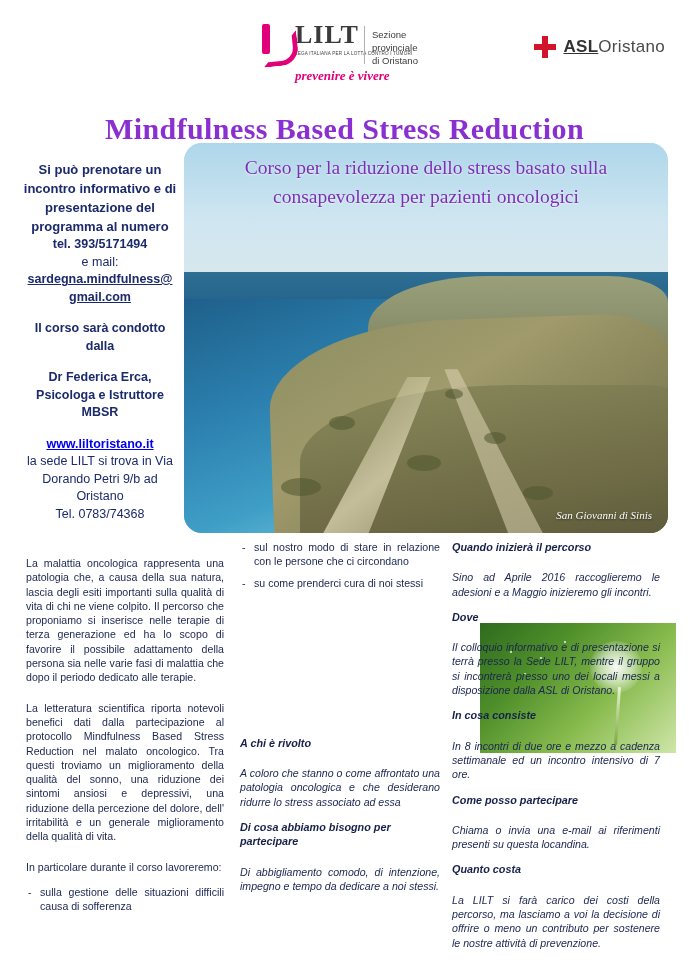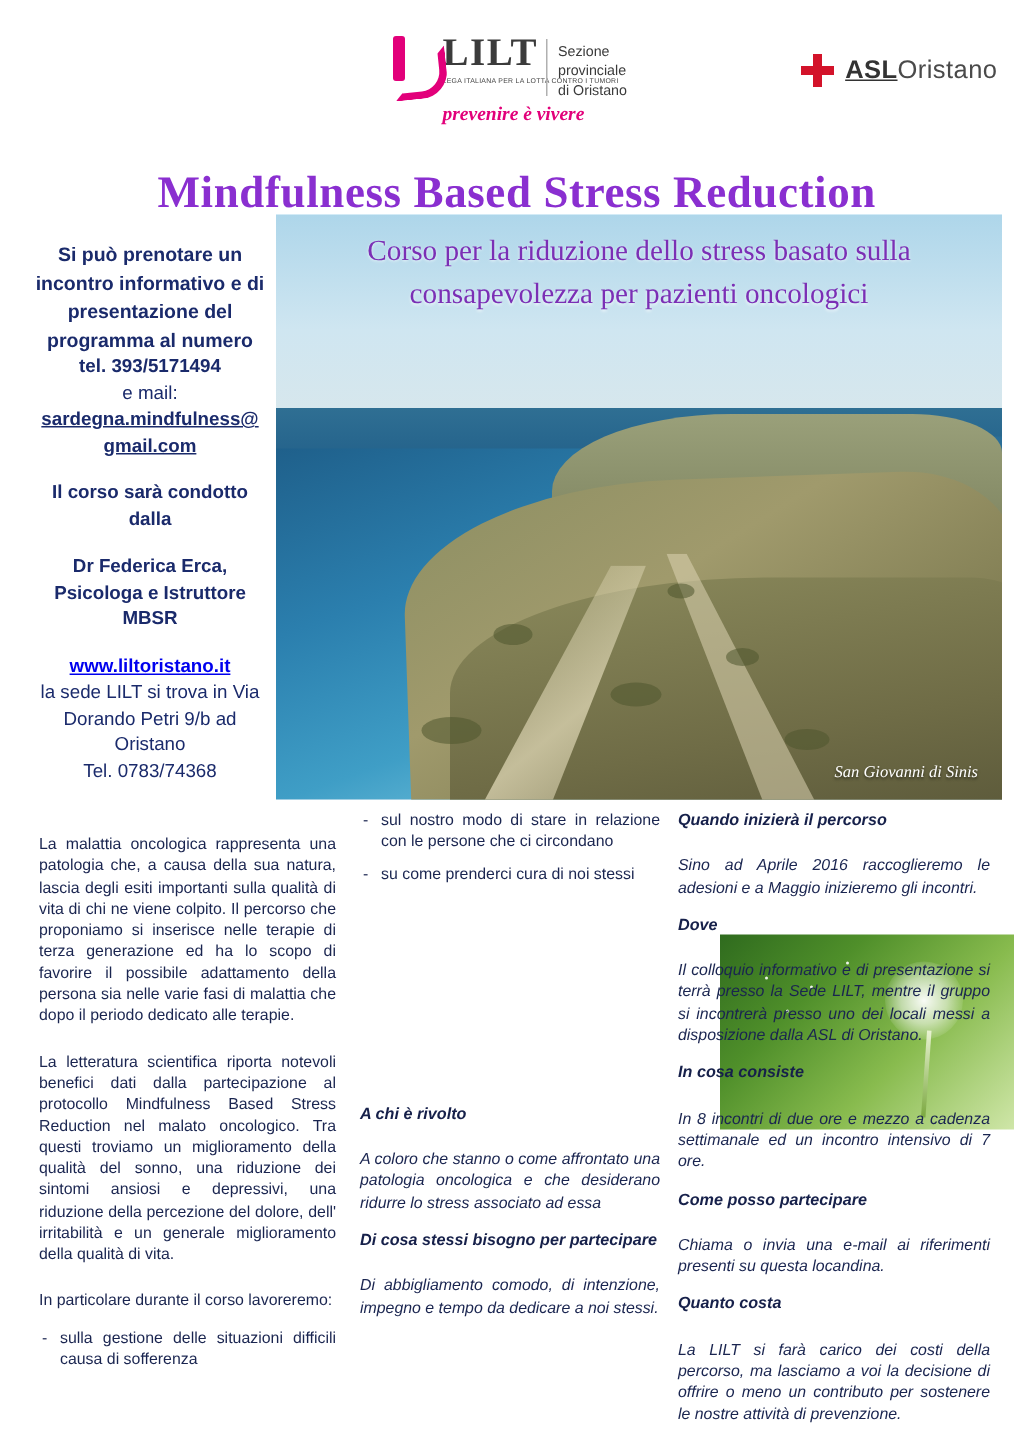--- a/index.html
+++ b/index.html
@@ -139,20 +139,21 @@
     margin-top: 12px;
   }
 
   
   .photo {
     position: absolute;
     left: 184px; top: 143px;
     width: 484px; height: 390px;
     overflow: hidden;
     background: linear-gradient(#bfe4f5, #7fb9d8);
+    border-radius: 18px;
   }
   .sky {
     position: absolute;
     left: 0; top: 0; width: 100%; height: 36%;
     background: linear-gradient(#aed6ea 0%, #cfe6f1 55%, #d8e7ec 100%);
   }
   .sea-far {
     position: absolute;
     left: 0; top: 33%; width: 100%; height: 14%;
     background: linear-gradient(#2f6f93, #1d5a86);
@@ -446,21 +447,21 @@
         <div class="dand-seed" style="left:44px;top:50px;"></div>
         <div class="dand-seed" style="left:30px;top:28px;"></div>
         <div class="dand-seed" style="left:84px;top:18px;"></div>
       </div>
 
       <div style="height:136px;"></div>
 
       <div class="sec-head">A chi è rivolto</div>
       <p class="sec-body">A coloro che stanno o come affrontato una patologia oncologica e che desiderano ridurre lo stress associato ad essa</p>
 
-      <div class="sec-head">Di cosa stessi bisogno per partecipare</div>
+      <div class="sec-head">Di cosa abbiamo bisogno per partecipare</div>
       <p class="sec-body">Di abbigliamento comodo, di intenzione, impegno e tempo da dedicare a noi stessi.</p>
     </div>
 
     <div class="col col-3">
       <div class="sec-head">Quando inizierà il percorso</div>
       <p class="sec-body">Sino ad Aprile 2016 raccoglieremo le adesioni e a Maggio inizieremo gli incontri.</p>
 
       <div class="sec-head">Dove</div>
       <p class="sec-body">Il colloquio informativo e di presentazione si terrà presso la Sede LILT, mentre il gruppo si incontrerà presso uno dei locali messi a disposizione dalla ASL di Oristano.</p>
 

